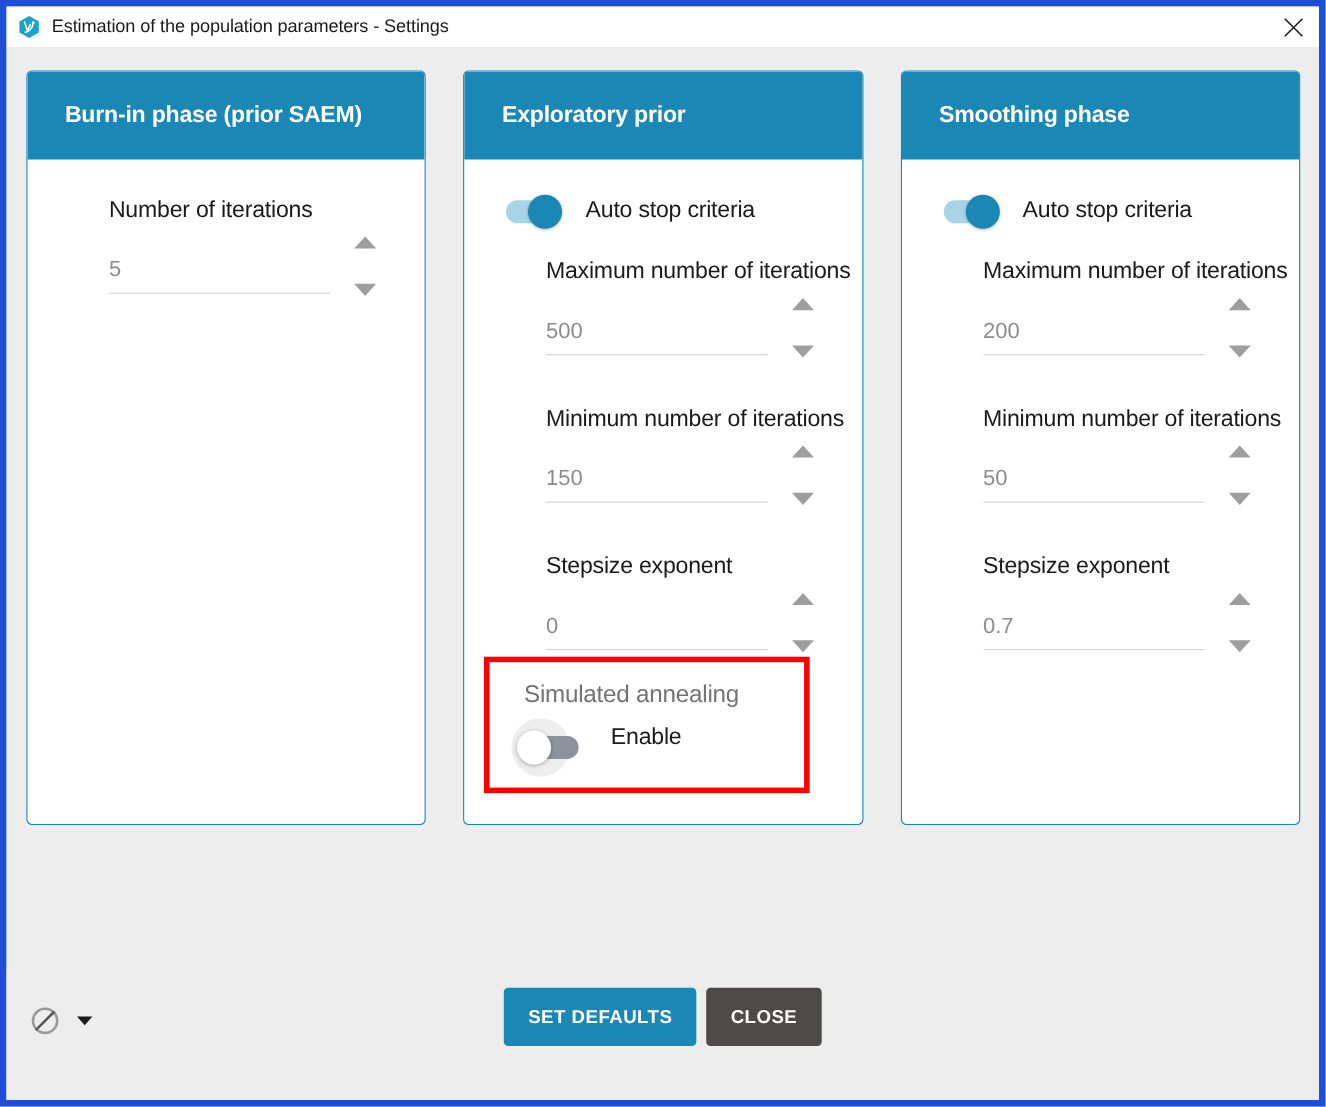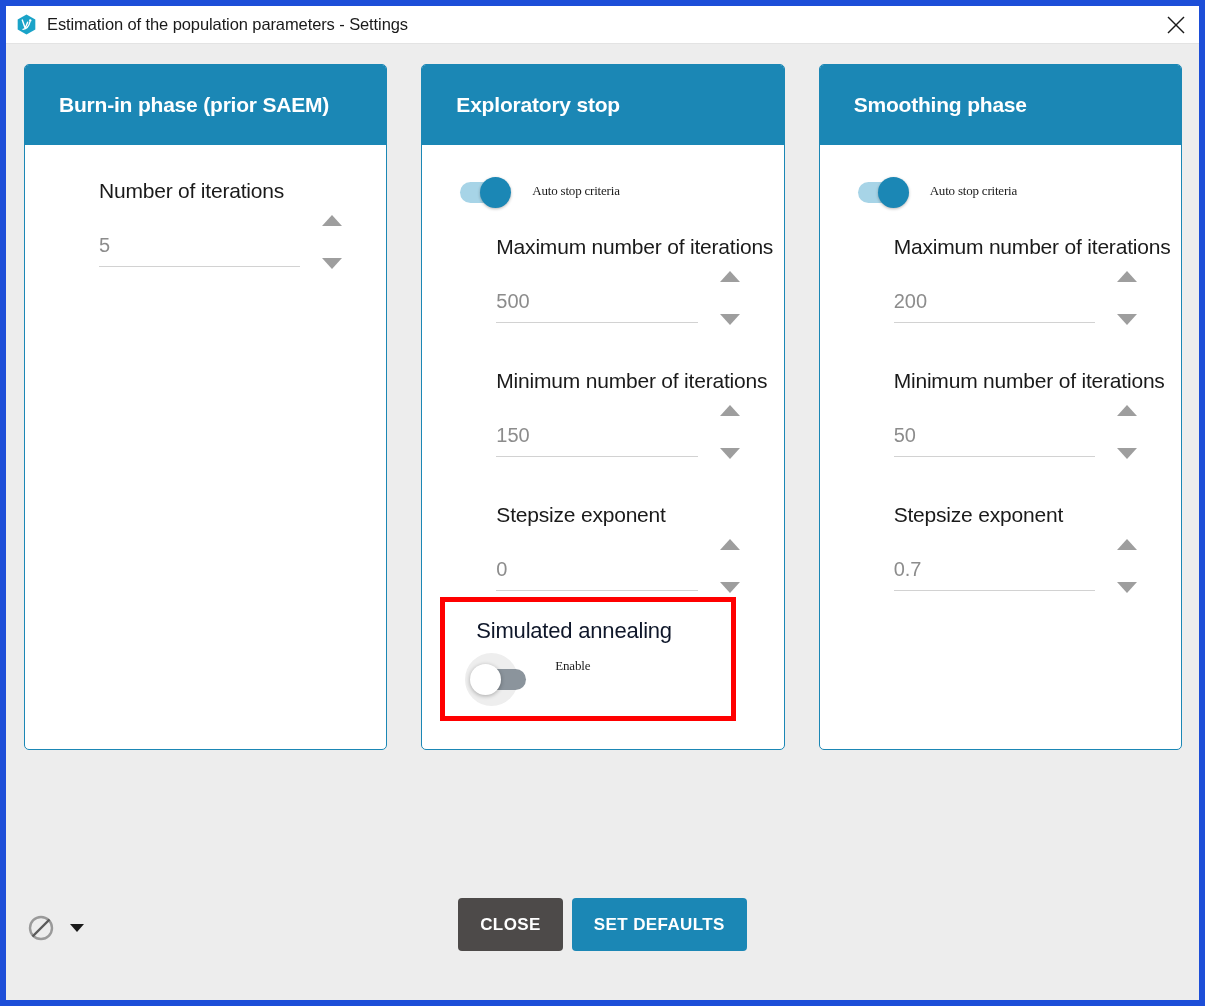--- a/index.html
+++ b/index.html
@@ -149,23 +149,23 @@
     left: 0; top: 0;
     width: 53px; height: 53px;
     margin-top: -5px;
     border-radius: 50%;
     background: #eeeeee;
   }
   .toggle.off .track { background: #8b949c; left: 14px; }
   .toggle.off .knob  { left: 5px; background: #ffffff; box-shadow: 0 1px 4px rgba(0,0,0,.30); }
 
   .toggle-label {
-    font-size: 13px;
+    font-size: 21px;
     color: #1a1a1a;
-    font-family: Liberation Serif, serif;
+    font-family: Liberation Sans, sans-serif;
     letter-spacing: -0.2px;
   }
 
   
   .field {
     margin-top: 22px;
     margin-left: 40px;
   }
   .field-label {
     font-size: 21px;
@@ -215,21 +215,21 @@
     left: 18px;
     right: 48px;
     bottom: 28px;
     border: 5px solid #ff0000;
     background: #ffffff;
     padding: 16px 0 18px 16px;
     box-sizing: border-box;
   }
   .sa-title {
     font-size: 22px;
-    color: #0f172a;
+    color: #737373;
     letter-spacing: -0.2px;
     font-family: "Liberation Sans", sans-serif;
     padding-left: 15px;
     margin-bottom: 14px;
   }
   .sa-toggle-row {
     display: flex;
     align-items: flex-start;
     padding-left: 4px;
   }
@@ -323,21 +323,21 @@
                 <div class="spin-up"></div>
                 <div class="spin-down"></div>
               </div>
             </div>
           </div>
         </div>
       </div>
 
       <div class="panel">
         <div class="panel-header">
-          <div class="panel-title">Exploratory stop</div>
+          <div class="panel-title">Exploratory prior</div>
         </div>
         <div class="panel-body">
 
           <div class="toggle-row">
             <div class="toggle on">
               <div class="track"></div>
               <div class="knob"></div>
             </div>
             <div class="toggle-label">Auto stop criteria</div>
           </div>
@@ -456,19 +456,19 @@
 
     <div id="footer">
       <div id="footer-left">
         <svg id="no-symbol-icon" viewBox="0 0 30 30">
           <circle cx="15" cy="15" r="11" fill="none" stroke="#9a9a9a" stroke-width="2.4"></circle>
           <line x1="6.5" y1="23.5" x2="23.5" y2="6.5" stroke="#5a5a5a" stroke-width="2.4"></line>
         </svg>
         <div id="footer-caret"></div>
       </div>
       <div id="footer-buttons">
+        <button class="btn" id="btn-set-defaults">SET DEFAULTS</button>
         <button class="btn" id="btn-close">CLOSE</button>
-        <button class="btn" id="btn-set-defaults">SET DEFAULTS</button>
       </div>
     </div>
 
   </div>
 </div>
 
 </body></html>

